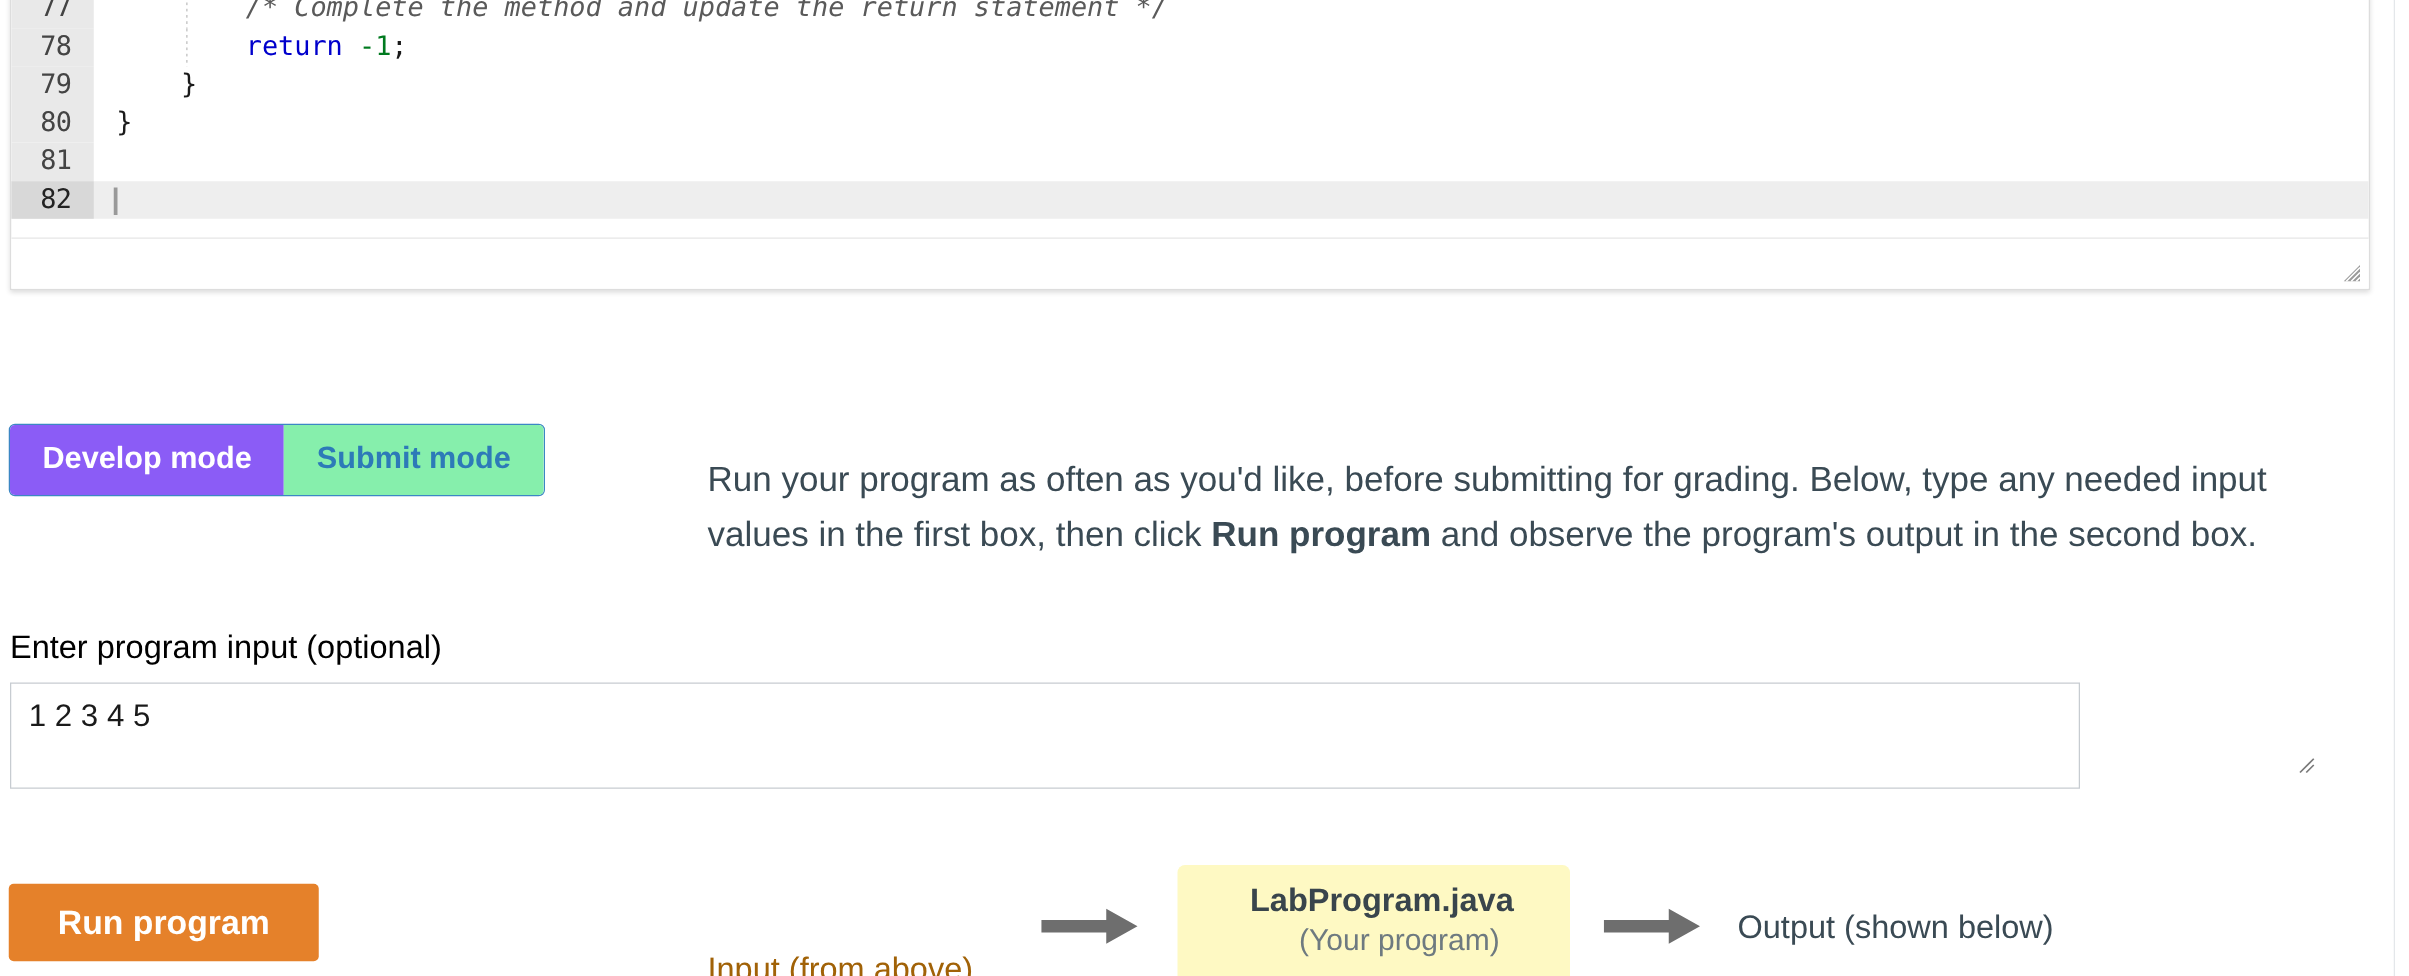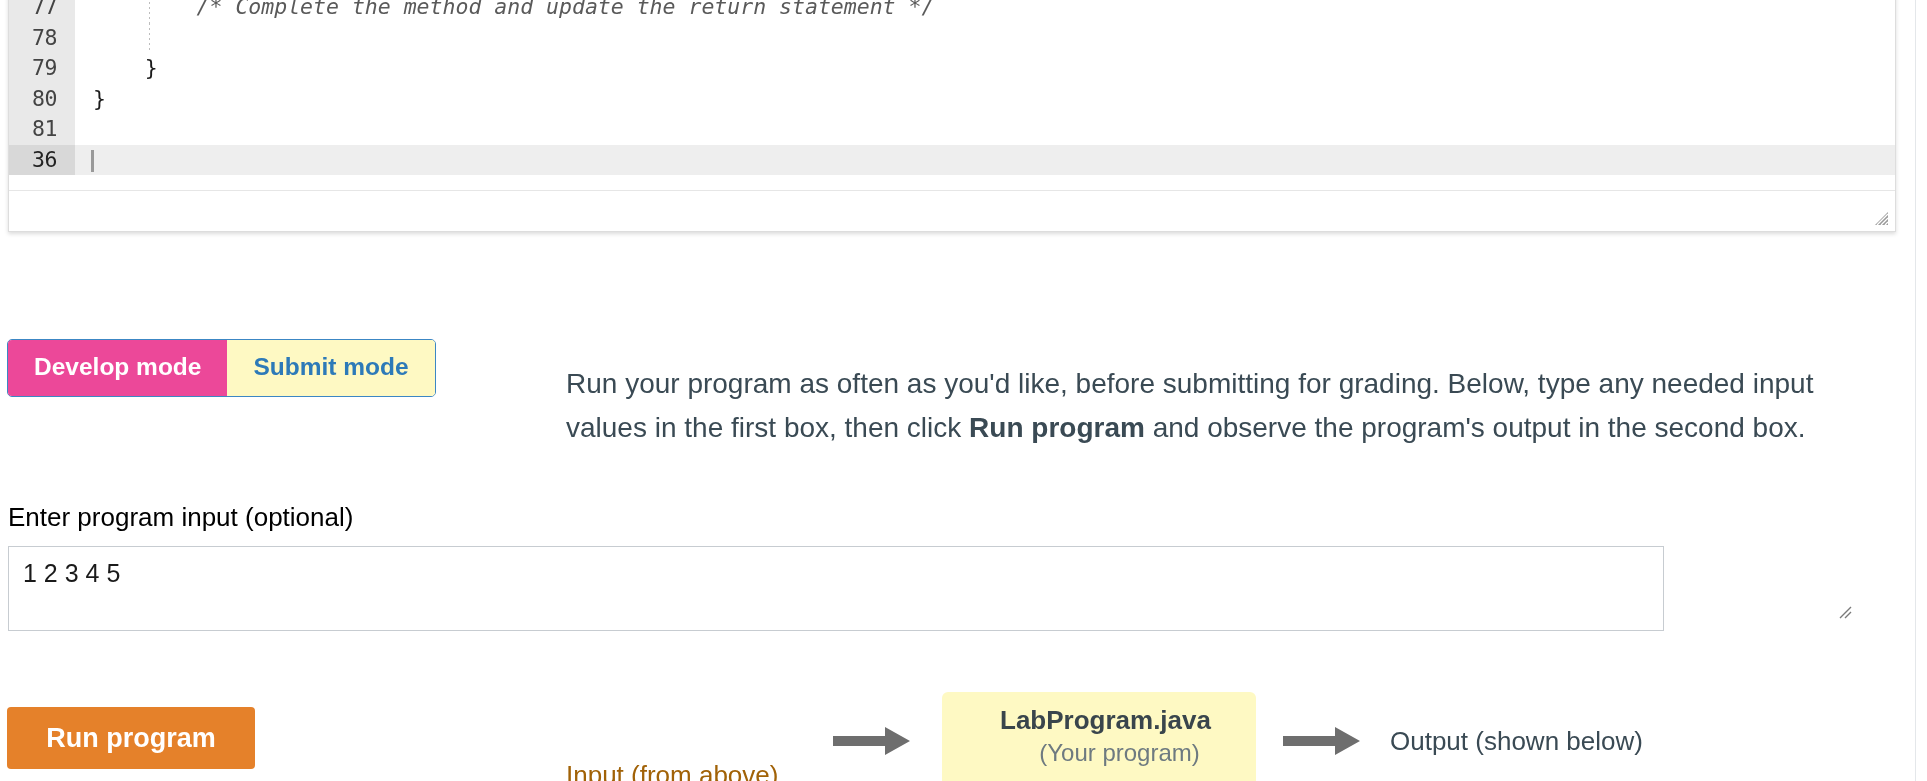--- a/index.html
+++ b/index.html
@@ -135,22 +135,22 @@
   }
   .mode-btn {
     font-size: 24.5px;
     font-weight: bold;
     line-height: 54px;
     padding: 0 26px;
     cursor: pointer;
     white-space: nowrap;
     box-sizing: border-box;
   }
-  .mode-btn.active { background: #ec4899; color: #ffffff; }
-  .mode-btn.inactive { background: #fef9c3; color: #2d7ab8; text-align: right; }
+  .mode-btn.active { background: #8b5cf6; color: #ffffff; }
+  .mode-btn.inactive { background: #86efac; color: #2d7ab8; text-align: right; }
 
   
   #instructions {
     position: absolute;
     left: 566px;
     top: 334px;
     width: 1318px;
     font-size: 28px;
     line-height: 44px;
     color: #3a4a54;
@@ -254,25 +254,25 @@
 </style>
 </head>
 <body>
 
 <div id="page">
 
   <div id="editor-panel">
     <div id="editor-scroll">
       <div id="code-lines">
           <div class="code-line"><div class="gutter">77</div><div class="indent-guide"></div><div class="code-text"><span class="tok-plain">        </span><span class="tok-comment">/* Complete the method and update the return statement */</span></div></div>
-          <div class="code-line"><div class="gutter">78</div><div class="indent-guide"></div></div>
+          <div class="code-line"><div class="gutter">78</div><div class="indent-guide"></div><div class="code-text"><span class="tok-plain">        </span><span class="tok-keyword">return</span><span class="tok-plain"> </span><span class="tok-number">-1</span><span class="tok-plain">;</span></div></div>
           <div class="code-line"><div class="gutter">79</div><div class="code-text"><span class="tok-plain">    }</span></div></div>
           <div class="code-line"><div class="gutter">80</div><div class="code-text"><span class="tok-plain">}</span></div></div>
           <div class="code-line"><div class="gutter">81</div><div class="code-text"></div></div>
-          <div class="code-line active"><div class="gutter">36</div><div class="code-text"></div><div id="caret"></div></div>
+          <div class="code-line active"><div class="gutter">82</div><div class="code-text"></div><div id="caret"></div></div>
         </div>
     </div>
     <div id="editor-footer">
       <svg id="editor-grip" viewBox="0 0 15 15">
         <path d="M14 1 L14 14 L1 14 Z" fill="#9a9a9a"></path>
         <path d="M14 3 L3 14 M14 7 L7 14 M14 11 L11 14" stroke="#ffffff" stroke-width="1.3" fill="none"></path>
       </svg>
     </div>
   </div>
 

